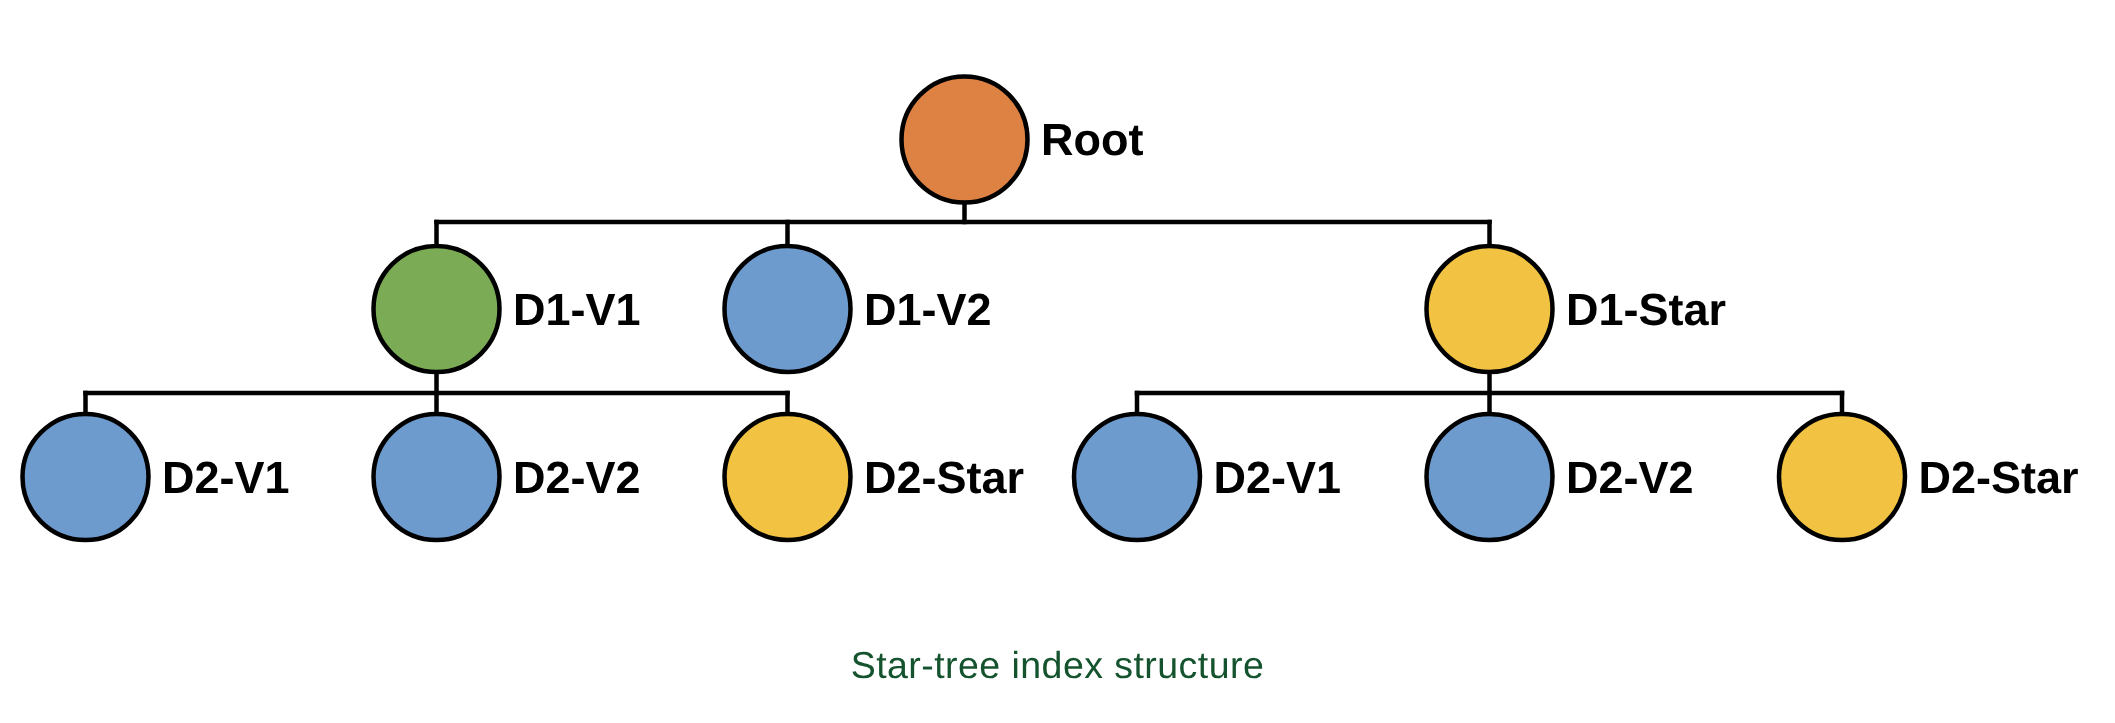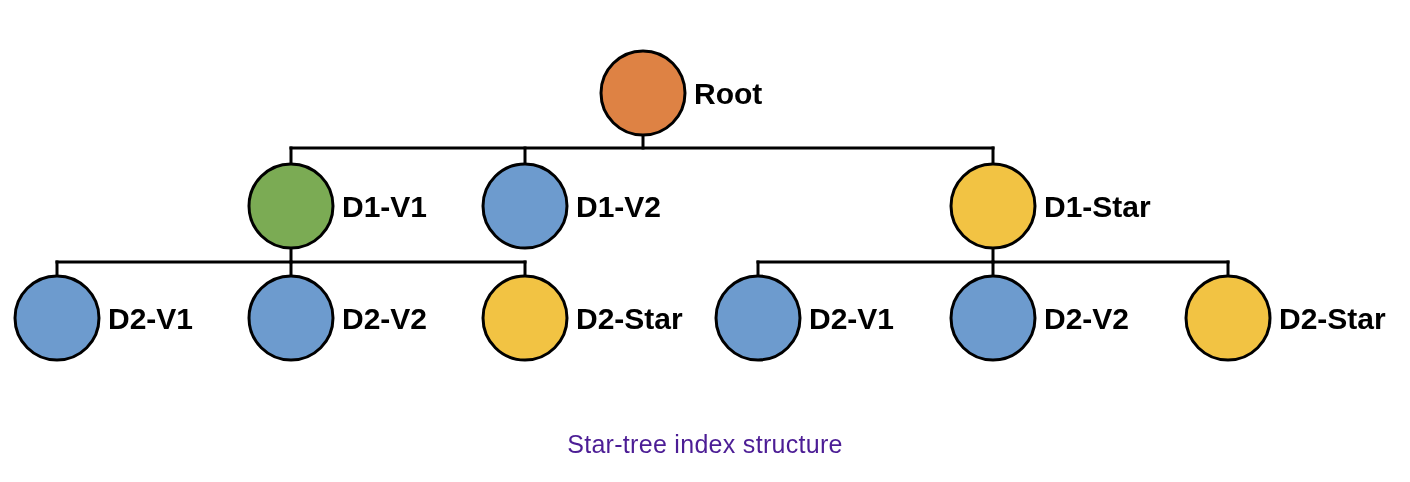--- a/index.html
+++ b/index.html
@@ -84,14 +84,14 @@
       </g>
       <g>
         <circle cx="993" cy="318" r="42" fill="#6D9BCE" stroke="#000000" stroke-width="3"></circle>
         <text x="1044" y="318" dy="0.35em" fill="#000000" class="node-label">D2-V2</text>
       </g>
       <g>
         <circle cx="1228" cy="318" r="42" fill="#F2C343" stroke="#000000" stroke-width="3"></circle>
         <text x="1279" y="318" dy="0.35em" fill="#000000" class="node-label">D2-Star</text>
       </g>
     </svg>
-  <div class="caption" style="color: #4c1d95;">Star-tree index structure</div>
+  <div class="caption" style="color: #14532d;">Star-tree index structure</div>
 </div>
 
 </body></html>

